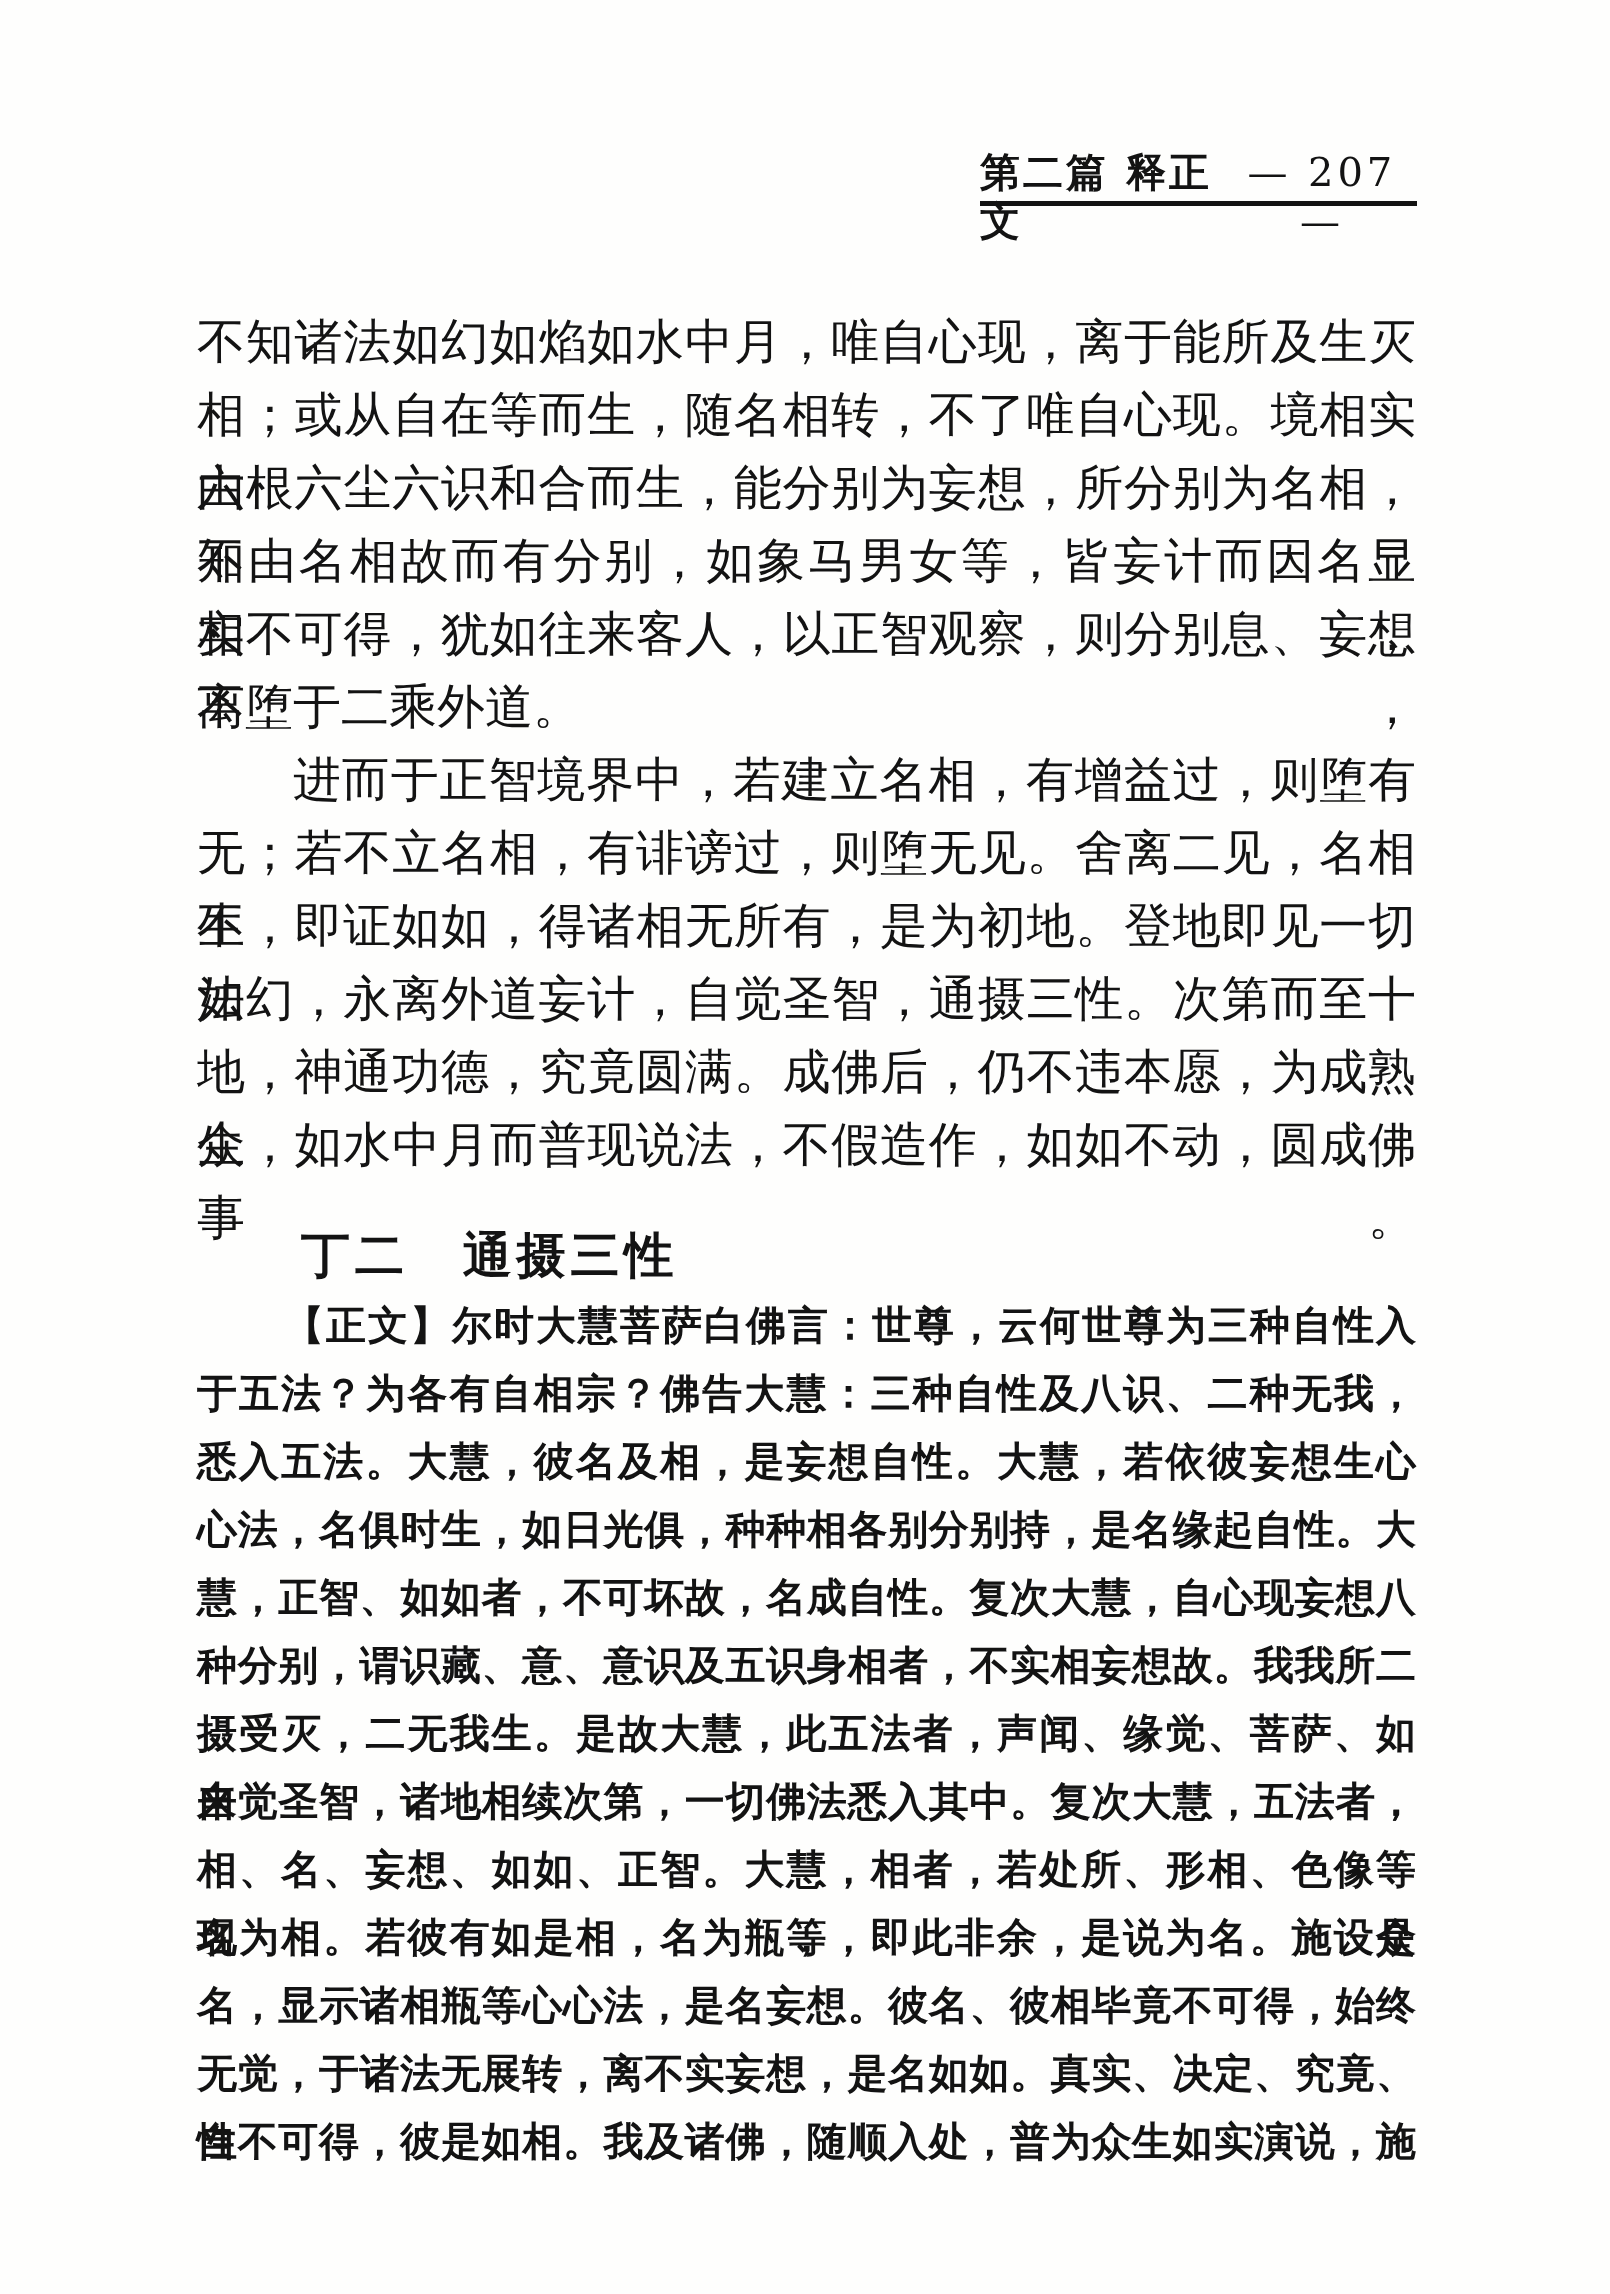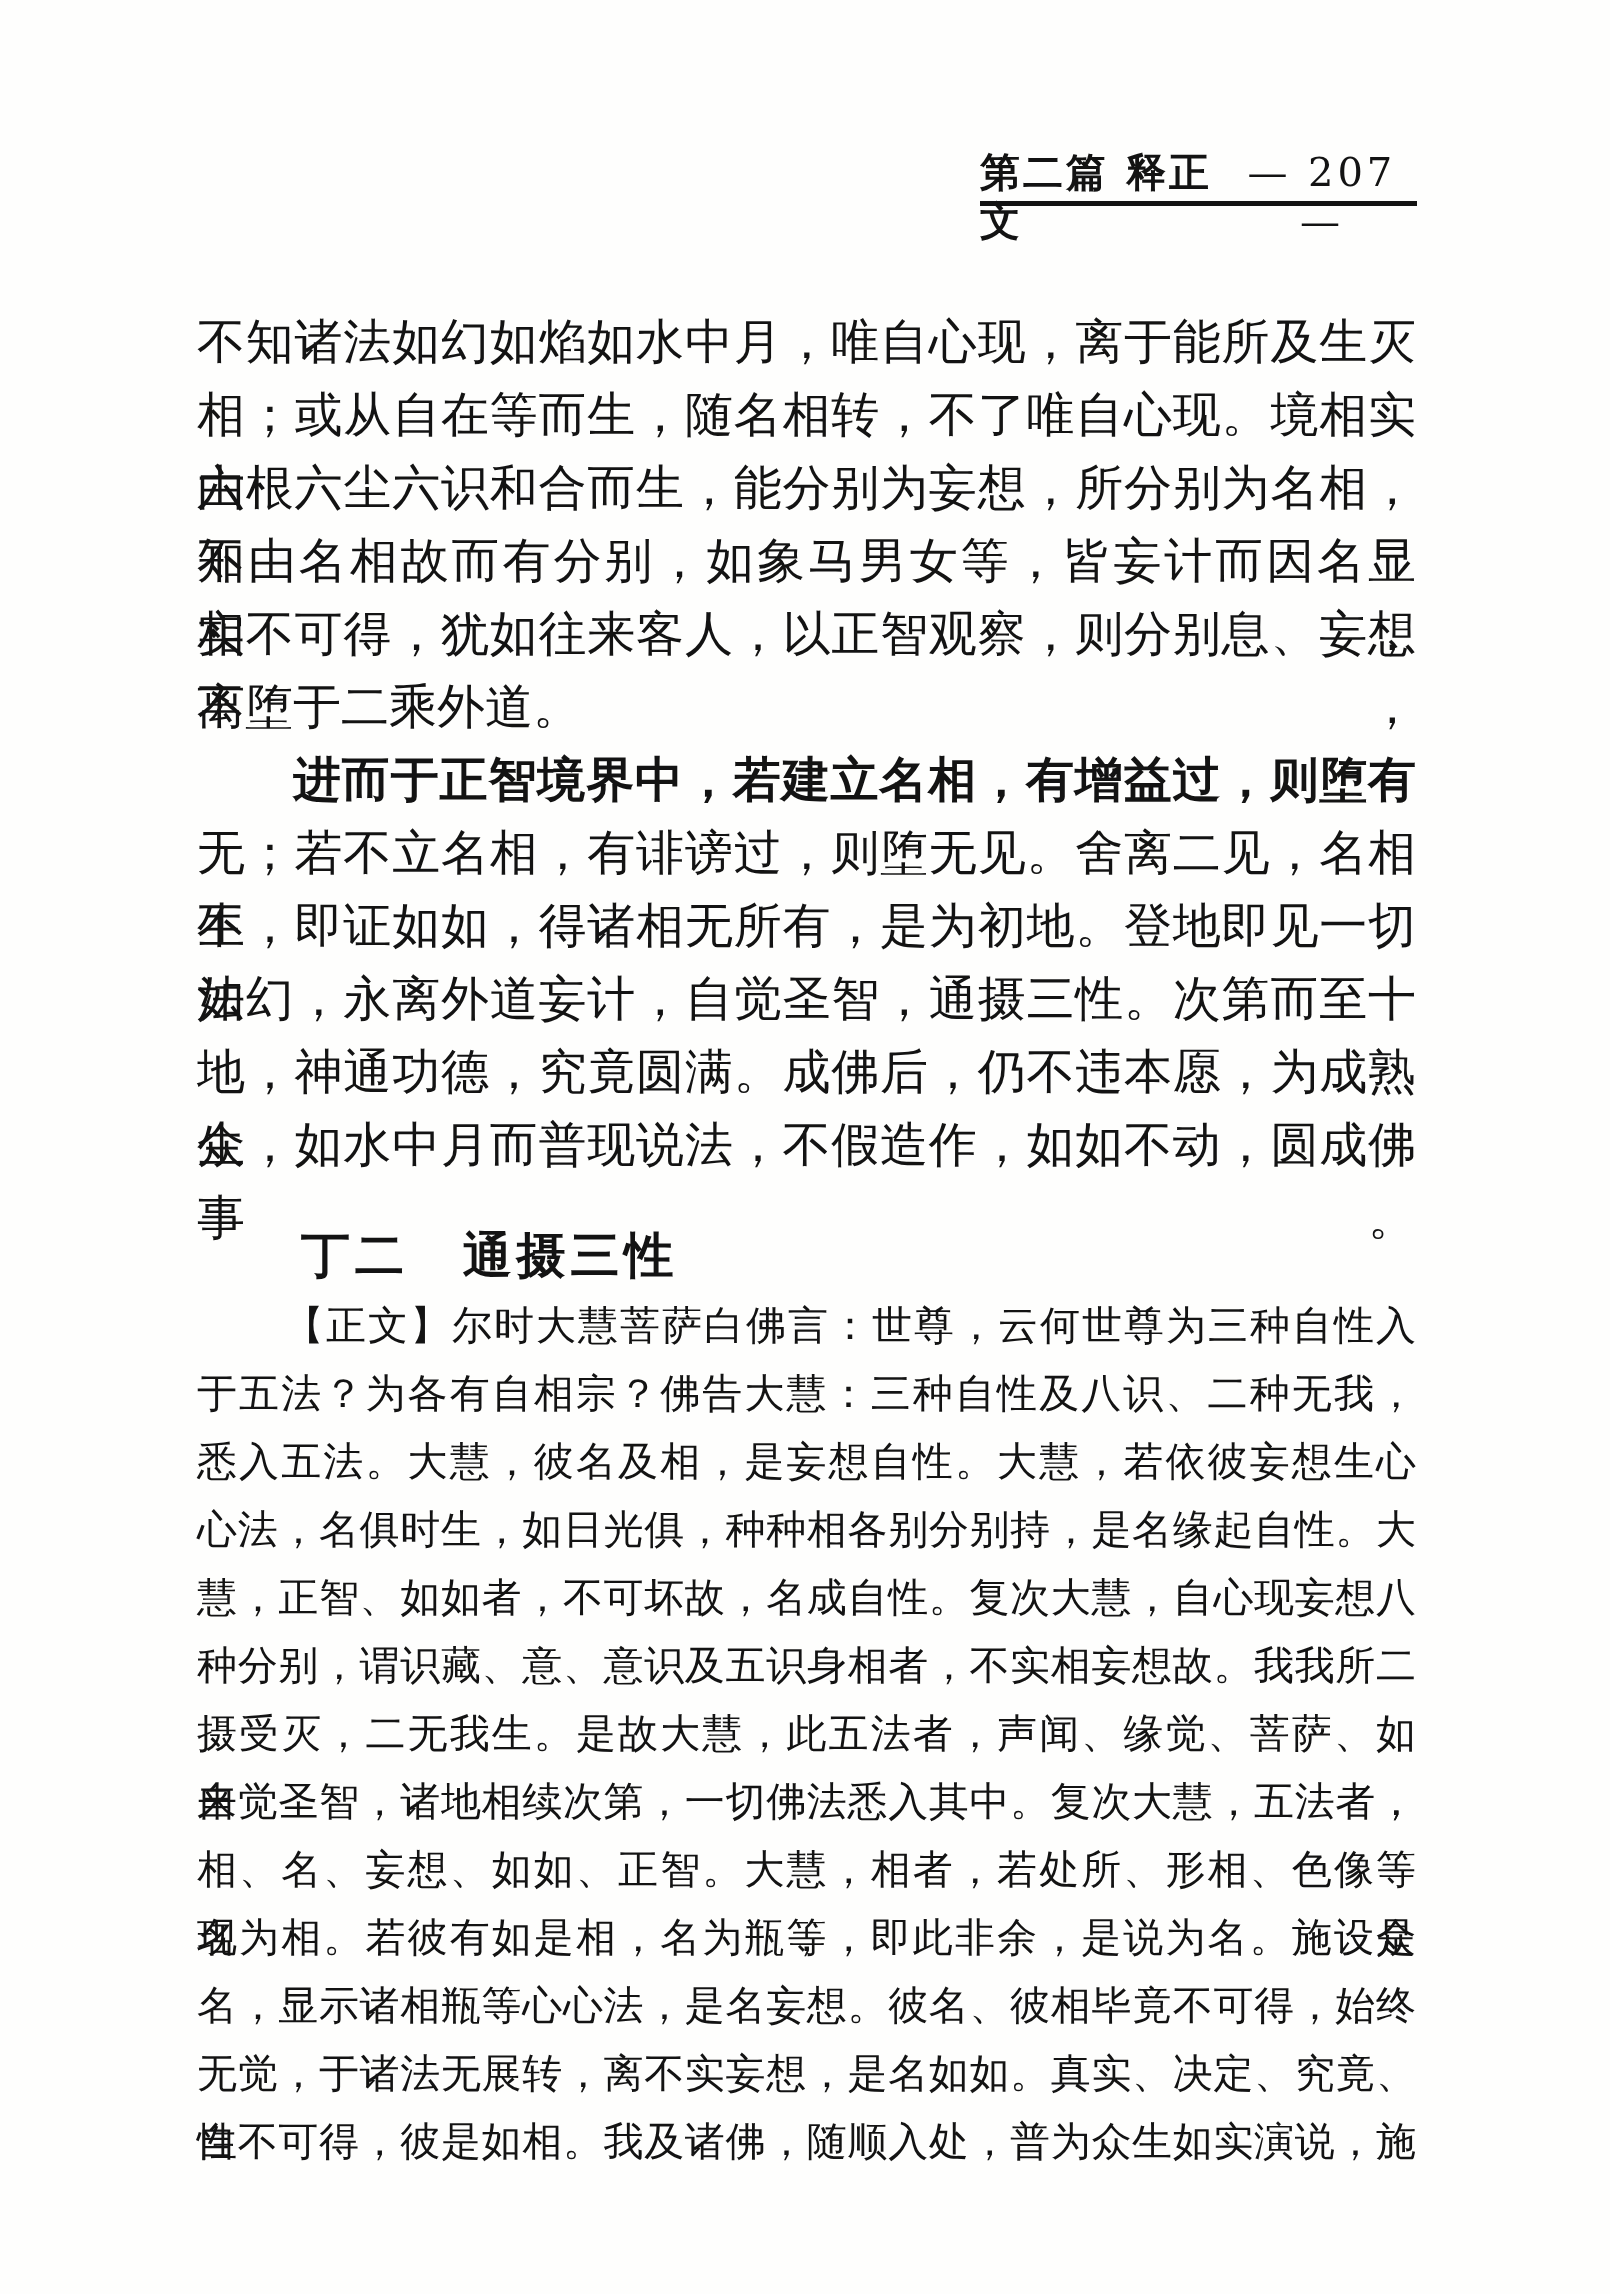--- a/index.html
+++ b/index.html
@@ -59,21 +59,21 @@
   .commentary {
     position: absolute;
     left: 197px;
     top: 261px;
     width: 1219px;
     font-family: "DejaVu Serif", "Liberation Serif", serif;
     font-size: 48px;
     margin-top: 44px;
   }
   .commentary .text-line { height: 73px; line-height: 73px; }
-  .commentary .text-line.indent { padding-left: 96px; font-weight: bold; }
+  .commentary .text-line.indent { padding-left: 96px; }
 
   
   .section-heading {
     position: absolute;
     left: 301px;
     top: 1225px;
     margin: 0;
     font-family: "DejaVu Sans", "Liberation Sans", sans-serif;
     font-weight: bold;
     font-size: 49px;
@@ -81,21 +81,21 @@
     letter-spacing: 4.9px;
   }
 
   
   .scripture {
     position: absolute;
     left: 197px;
     top: 1291px;
     width: 1219px;
     font-family: "DejaVu Sans", "Liberation Sans", sans-serif;
-    font-weight: normal;
+    font-weight: bold;
     font-size: 40px;
   }
   .scripture .text-line { height: 68px; line-height: 68px; }
   .scripture .text-line.indent { padding-left: 87px; }
 </style>
 </head>
 <body>
 
 <div class="page">
 

